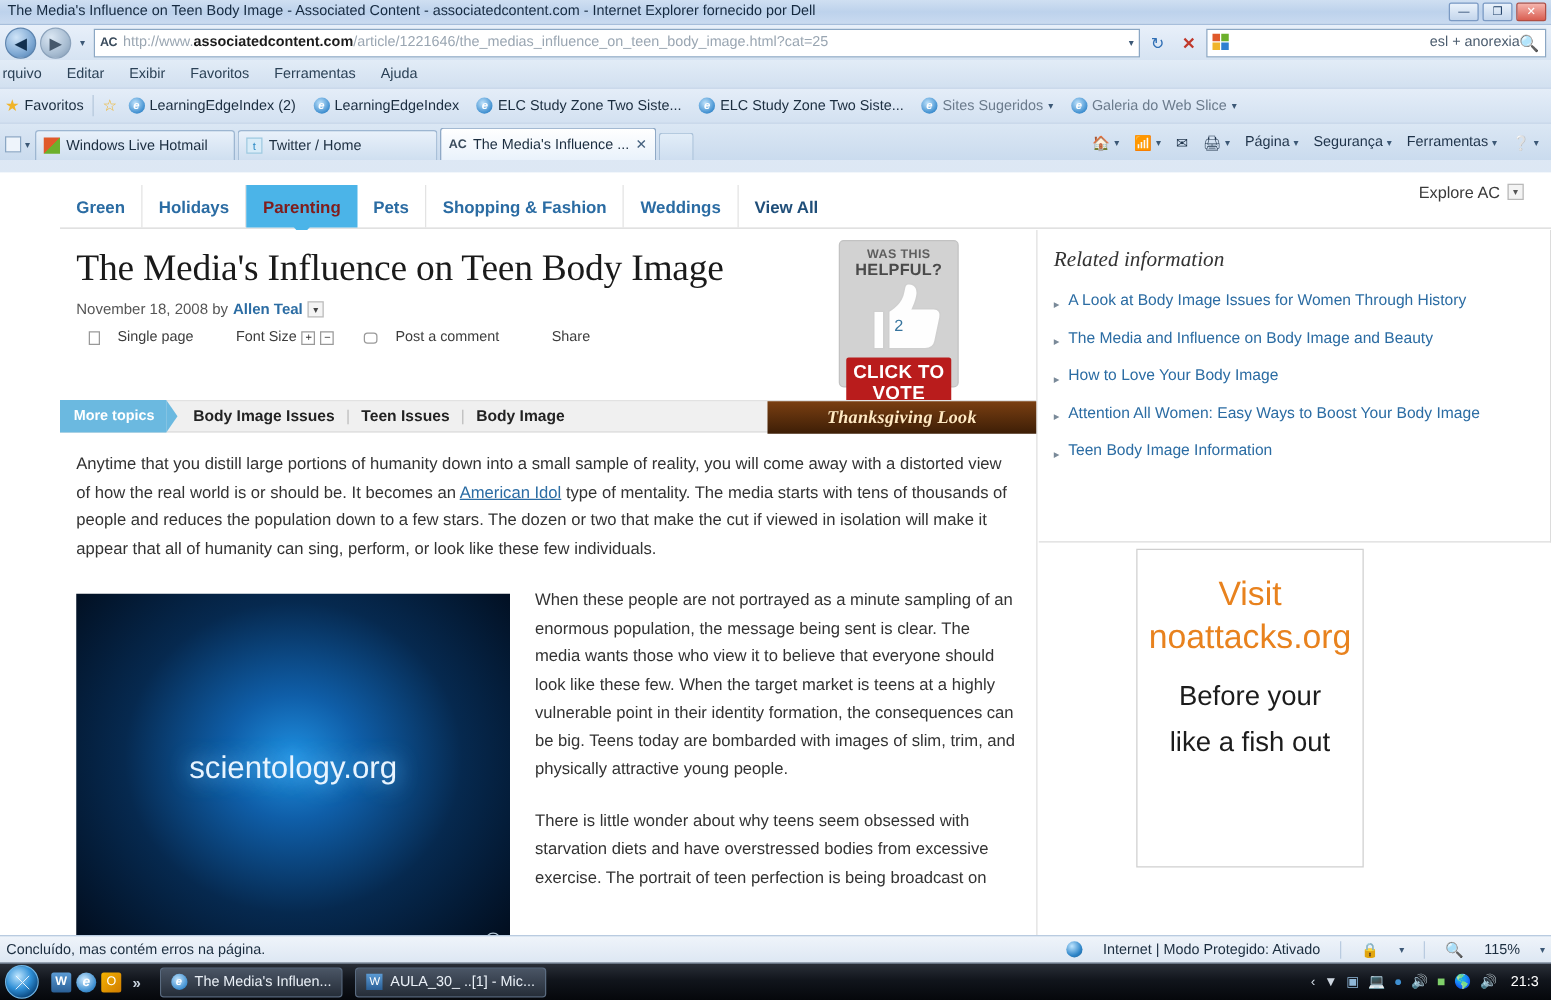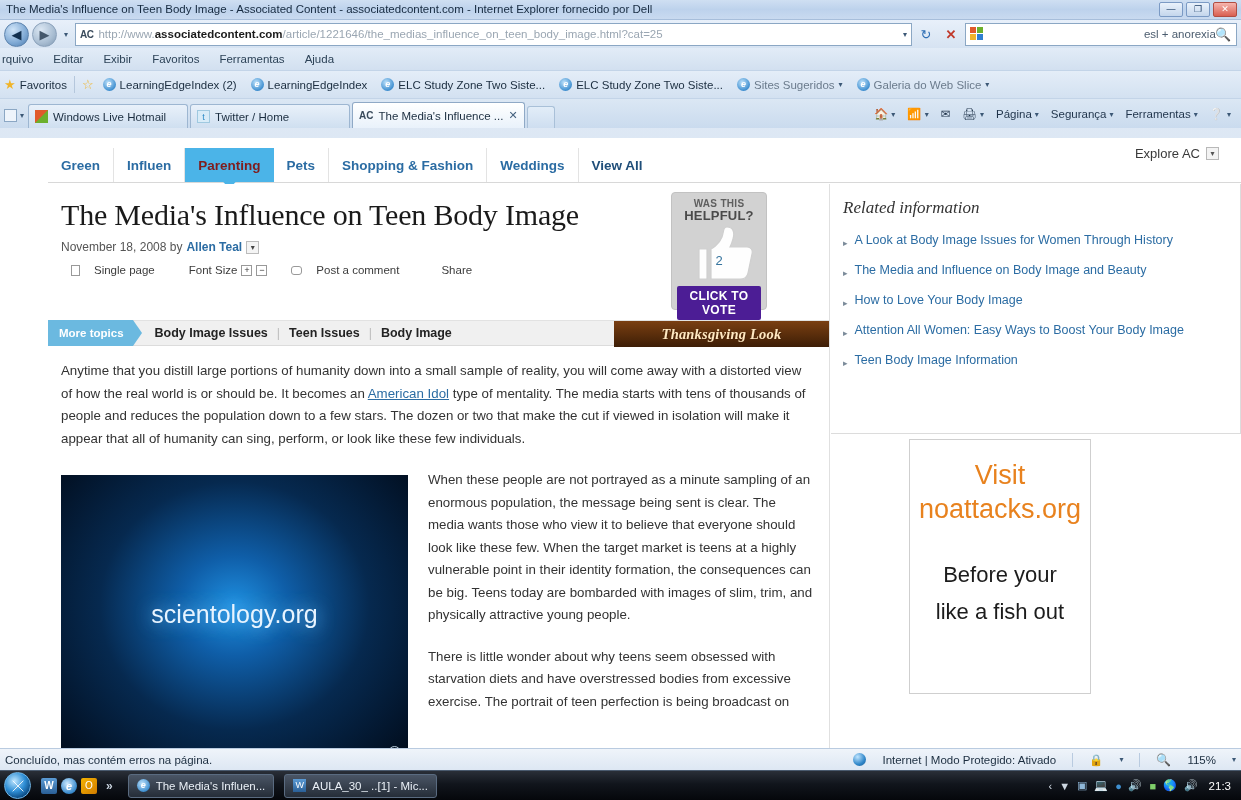--- a/index.html
+++ b/index.html
@@ -136,21 +136,21 @@
   
   .helpful { position:absolute; right:62px; top:8px; width:96px; height:118px;
     background:#d2d2d2; border:1px solid #c2c2c2; border-radius:4px; padding:5px;
     text-align:center; }
   .helpful .l1 { font-size:10px; font-weight:bold; color:#5e5e5e; letter-spacing:0.3px;}
   .helpful .l2 { font-size:13px; font-weight:bold; color:#4a4a4a; letter-spacing:0.2px;
      margin-top:-1px;}
   .thumb { width:100%; height:58px; position:relative; margin-top:2px;}
   .thumb .num { position:absolute; left:50%; top:28px; transform:translateX(-50%);
      font-size:13px; color:#36749e; z-index:3;}
-  .vote { margin-top:3px; background:#4c1d95; color:#fff; font-size:12px; font-weight:bold;
+  .vote { margin-top:3px; background:#b91c1c; color:#fff; font-size:15px; font-weight:bold;
      letter-spacing:0.3px; padding:3px 0; border-radius:2px;}
 
   
   .topicsbar { position:absolute; left:0; right:0; top:136px; height:26px;
      background:#f0f0f0; display:flex; align-items:center; border-top:1px solid #e2e2e2;
      border-bottom:1px solid #dcdcdc;}
   .moretopics { background:#6bb9e0; color:#fff; font-size:11.5px; font-weight:bold;
      height:26px; display:flex; align-items:center; padding:0 9px 0 11px; position:relative;}
   .moretopics::after{content:""; position:absolute; right:-9px; top:0; width:0; height:0;
      border-top:13px solid transparent; border-bottom:13px solid transparent;
@@ -187,21 +187,21 @@
   .relbox h3 { font-family:"Liberation Serif", serif; font-style:italic; font-weight:normal;
      font-size:17px; color:#333; margin-bottom:13px;}
   .rel-item { display:flex; gap:7px; margin-bottom:9px; font-size:12.5px; line-height:18px;}
   .rel-item .bul { color:#7a8a99; font-size:9px; padding-top:3px;}
   .rel-item a { color:#2b6ca3; text-decoration:none;}
   .adwrap { position:absolute; left:78px; top:255px; width:182px; height:255px;
      border:1px solid #cfcfcf; background:#fff;}
   .ad { text-align:center; padding-top:18px;}
   .ad .l1 { font-size:27px; color:#e8821e; line-height:34px; }
   .ad .l2 { font-size:27px; color:#e8821e; line-height:34px; }
-  .ad .l3 { font-size:22px; color:#1c1c1c; line-height:37px; margin-top:30px;}
+  .ad .l3 { font-size:22px; color:#1c1c1c; line-height:37px; margin-top:12px;}
 
   
   .statusbar { position:absolute; left:0; right:0; bottom:0; height:22px;
      background: linear-gradient(to bottom,#eff4fa,#dde7f3); border-top:1px solid #b9cbe0;
      display:flex; align-items:center; font-size:11.5px; color:#1b2d3f; padding:0 5px;}
   .status-right { margin-left:auto; display:flex; align-items:center; gap:16px;}
   .globe { width:13px; height:13px; border-radius:50%;
      background: radial-gradient(circle at 35% 30%,#bfe5ff,#2f86c9 60%,#1b5a8f);}
   .vsep { width:1px; height:14px; background:#b9cbe0;}
   .zoomico { color:#2f6fb5; font-size:12px;}
@@ -353,21 +353,21 @@
         </span>
       <span class="cmd" style="color:#2f7fd0">❔<span class="caret-sm">▾</span></span>
     </div>
   </div>
 
   <div class="viewport">
     <div class="page-bg"></div>
 
     <div class="sitenav">
       <div class="navitem">Green</div>
-      <div class="navitem">Influen</div>
+      <div class="navitem">Holidays</div>
       <div class="navitem active">Parenting</div>
       <div class="navitem">Pets</div>
       <div class="navitem">Shopping &amp; Fashion</div>
       <div class="navitem">Weddings</div>
       <div class="navitem viewall">View All</div>
     </div>
     <div class="explore">
       <span>Explore AC</span>
       <span class="explore-box">▾</span>
     </div>

